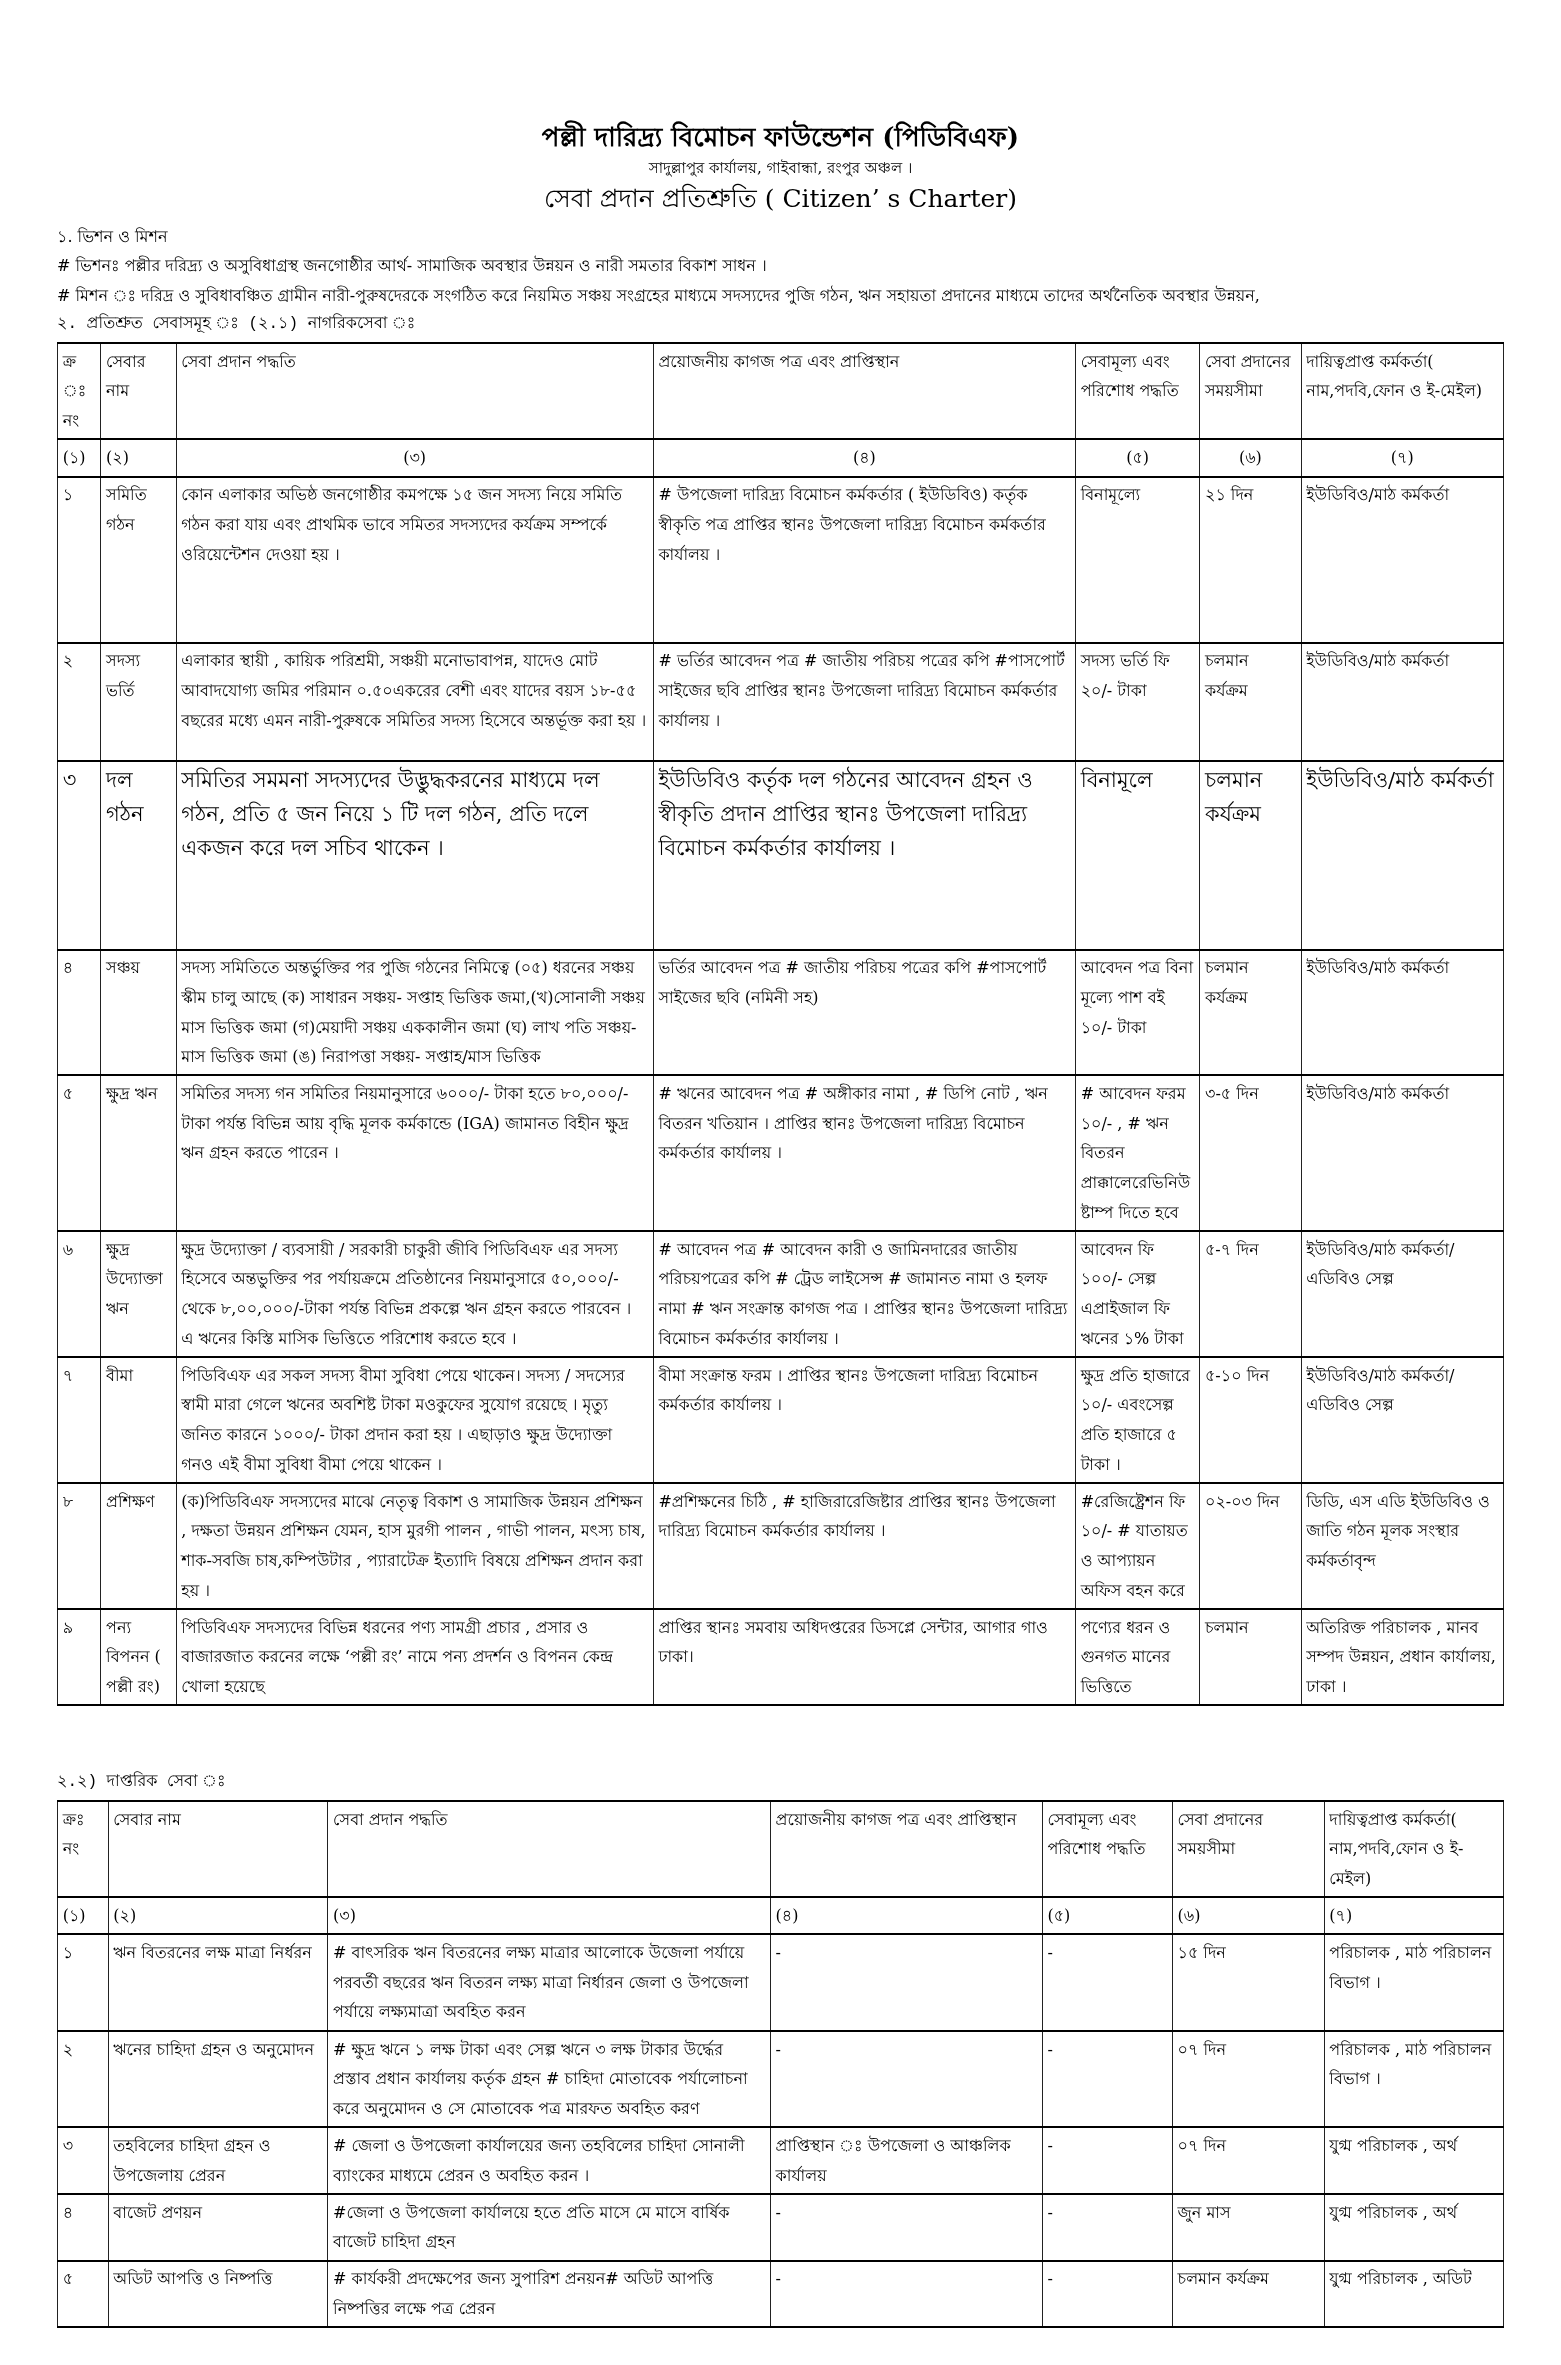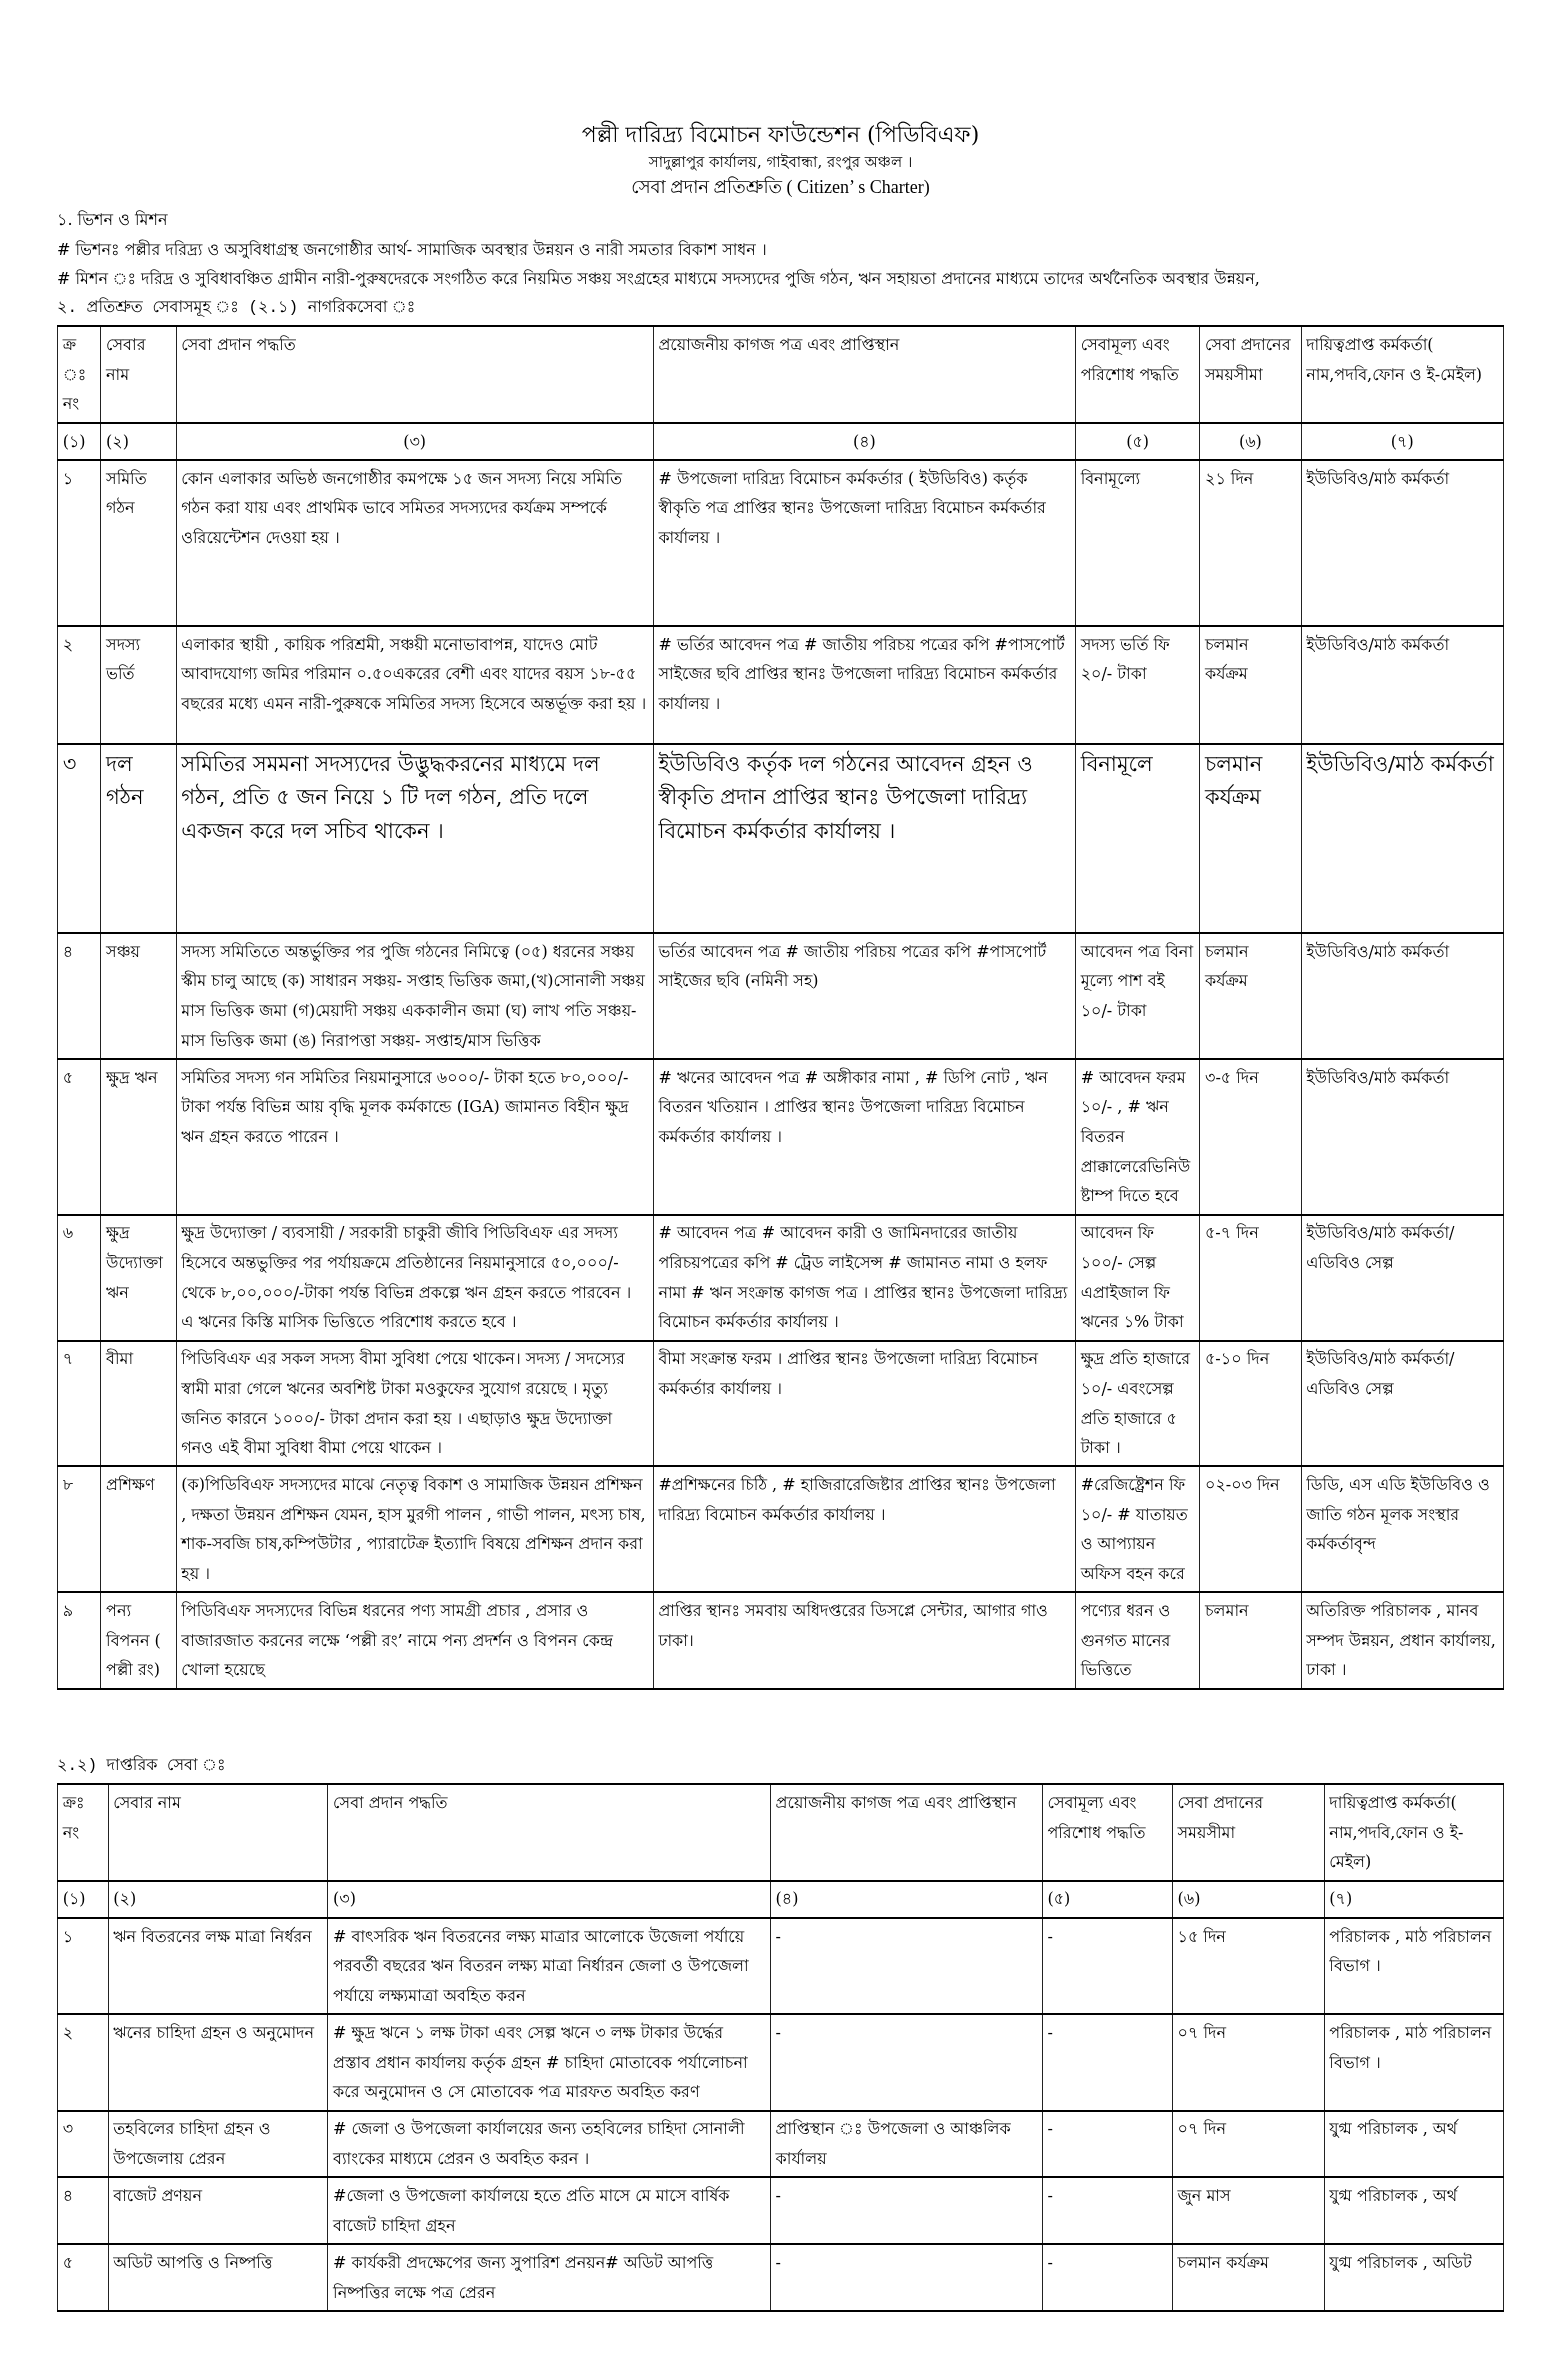--- a/index.html
+++ b/index.html
@@ -3,23 +3,23 @@
 <meta charset="utf-8">
 <style>
   html, body { margin: 0; padding: 0; background: #ffffff; }
   body {
     width: 1561px; min-height: 3590px;
     font-family: "DejaVu Serif", "Liberation Serif", serif;
     color: #000; font-size: 16px; line-height: 1.85;
     box-sizing: border-box; padding: 118px 57px 95px 57px;
   }
   .doc-header { text-align: center; margin-bottom: 4.7px; }
-  .doc-header .org { font-size: 22px; font-weight: normal; line-height: 1.5; }
+  .doc-header .org { font-size: 26px; font-weight: bold; line-height: 1.5; }
   .doc-header .office { font-size: 15px; line-height: 1.5; }
-  .doc-header .charter { font-size: 18px; line-height: 1.5; font-family: Liberation Serif, serif; }
+  .doc-header .charter { font-size: 25px; line-height: 1.5; }
   .para { margin: 0; }
   .section-title { margin: 0; font-family: Liberation Mono, monospace; }
   .gap-md { height: 62px; }
   table.charter-table {
     width: 100%; border-collapse: collapse; table-layout: fixed;
     border-top: 2.8px double #000; border-bottom: 2.8px double #000;
     margin-top: 1.9px;
   }
   table.charter-table th, table.charter-table td {
     border: 0.9px solid #222; vertical-align: top;

